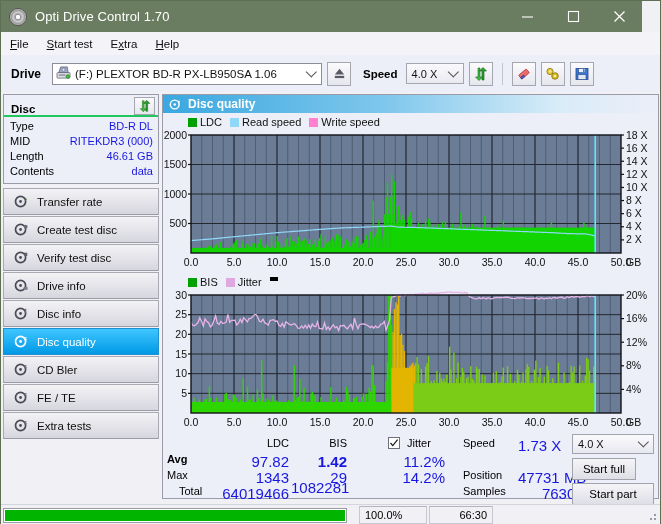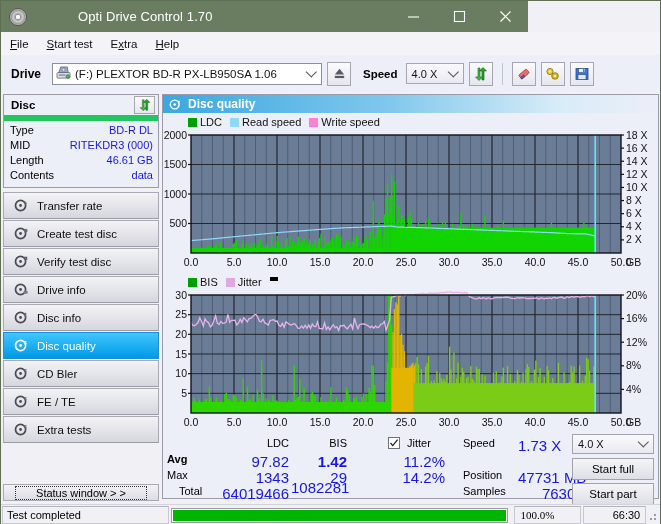--- a/index.html
+++ b/index.html
@@ -11,23 +11,23 @@
     -webkit-font-smoothing:antialiased;
   }
   .app{
     position:relative;width:661px;height:524px;
     box-sizing:border-box;
     border:1px solid #5d7054;
     background:#f0f0f5;
   }
   
   .titlebar{
-    position:absolute;left:0;top:0;width:527px;height:31px;
+    position:absolute;left:0;top:0;width:641px;height:31px;
     background:#6b7d60;
-    display:flex;align-items:center;gap:43px;
+    display:flex;align-items:center;
   }
   .title-icon{
     width:18px;height:18px;margin-left:8px;margin-right:8px;
     border-radius:50%;
     background:radial-gradient(circle at 50% 50%,#ffffff 0%,#ffffff 18%,#8d8d8d 20%,#cfcfcf 42%,#9a9a9a 60%,#e8e8e8 78%,#777 100%);
     border:1px solid #555;
     box-sizing:border-box;
   }
   .title-text{
     color:#ffffff;font-size:13px;letter-spacing:0.1px;
@@ -81,22 +81,22 @@
   .tb-sep{width:1px;height:22px;background:#c5c5cf;margin-left:9px;}
   
   .leftcol{
     position:absolute;left:2px;top:93px;width:156px;height:405px;
   }
   .disc-box{
     border:1px solid #9a9aa8;background:#eceef8;box-sizing:border-box;
     width:156px;
   }
   .disc-head{
-    height:20px;display:flex;align-items:center;
-    border-bottom:6px solid #22c55e;
+    height:20px;display:flex;align-items:flex-end;
+    border-bottom:2px solid #22c55e;
     padding:0 3px 0 7px;
   }
   .disc-head b{font-size:11.5px;color:#000;}
   .disc-head .tbbtn{margin-left:auto;width:21px;height:18px;}
   .disc-rows{padding:2px 5px 4px 6px;}
   .drow{display:flex;justify-content:space-between;line-height:15px;font-size:11px;}
   .drow .k{color:#000;}
   .drow .v{color:#1717e0;}
   .labelrow{display:flex;align-items:center;margin-top:3px;}
   .labelrow .k{color:#000;font-size:11px;width:38px;}
@@ -399,23 +399,20 @@
               <circle cx="7" cy="8" r="5.4" fill="none" stroke="#4a4a55" stroke-width="1.8"></circle>
               <circle cx="7" cy="8" r="1.5" fill="#4a4a55"></circle>
               <path d="M11 4 L13.5 4 M11 6 L13.5 6" stroke="#6a6a78" stroke-width="1.2"></path>
             </svg>
         </span>
         <span class="ntext">Extra tests</span>
       </div>
     </div>
   </div>
 
-  <div class="statuswin">
-    <span class="inner">Status window &gt; &gt;</span>
-  </div>
 
   <div class="rightcol">
     <div class="dq-head">
       <span class="ic">
         <svg width="13" height="13" viewBox="0 0 16 16">
             <circle cx="7" cy="8" r="5.4" fill="none" stroke="#ffffff" stroke-width="1.8"></circle>
             <circle cx="7" cy="8" r="1.5" fill="#ffffff"></circle>
             <path d="M11 4 L13.5 4 M11 6 L13.5 6" stroke="#ffffff" stroke-width="1.2"></path>
           </svg>
       </span>
@@ -1256,35 +1253,34 @@
       <div class="num" style="left:355px;top:35px;width:74px;text-align:left;">47731 MB</div>
       <div class="cell" style="left:300px;top:51px;">Samples</div>
       <div class="num" style="left:355px;top:51px;width:74px;text-align:right;">763091</div>
 
       <div class="combo-std" style="left:409px;top:0px;width:82px;height:20px;">
         <span>4.0 X</span>
         <span class="combo-arrow">
             <i class="chev"></i>
           </span>
       </div>
-      <div class="btn-std" style="left:409px;top:24px;width:82px;height:22px;">
+      <div class="btn-std" style="left:409px;top:24px;width:64px;height:22px;">
         <span>Start full</span>
       </div>
       <div class="btn-std" style="left:409px;top:49px;width:82px;height:22px;">
         <span>Start part</span>
       </div>
     </div>
   </div>
 
   <div class="statusbar">
-    <div class="sb-cell" style="width:170px;padding-left:4px;margin-left:1px;">Test completed</div>
     <div class="progress-outer">
       <div class="progress-inner" id="prog" style="width: 100%;"></div>
     </div>
-    <div class="sb-cell" style="width:68px;padding-left:5px;margin-left:6px;font-family:Liberation Serif, serif;">100.0%</div>
+    <div class="sb-cell" style="width:68px;padding-left:5px;margin-left:12px;">100.0%</div>
     <div class="sb-cell" style="width:64px;justify-content:flex-end;padding-right:5px;margin-left:2px;">66:30</div>
     <div class="grip">
       <i style="left:8px;top:8px;"></i>
         <i style="left:4px;top:8px;"></i>
         <i style="left:8px;top:4px;"></i>
     </div>
   </div>
 </div>
 
 </body></html>

